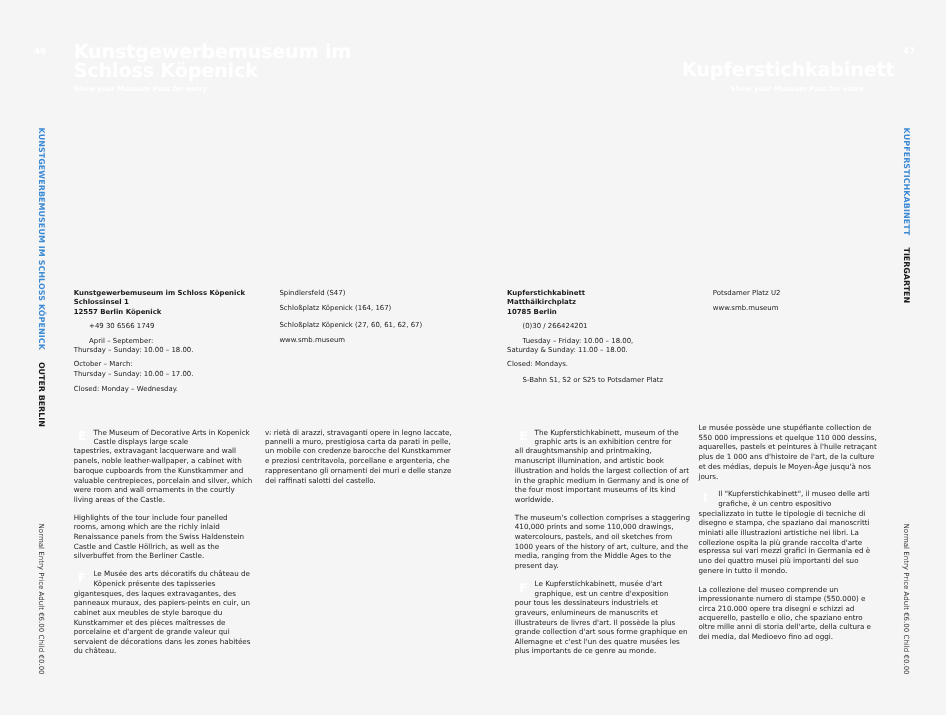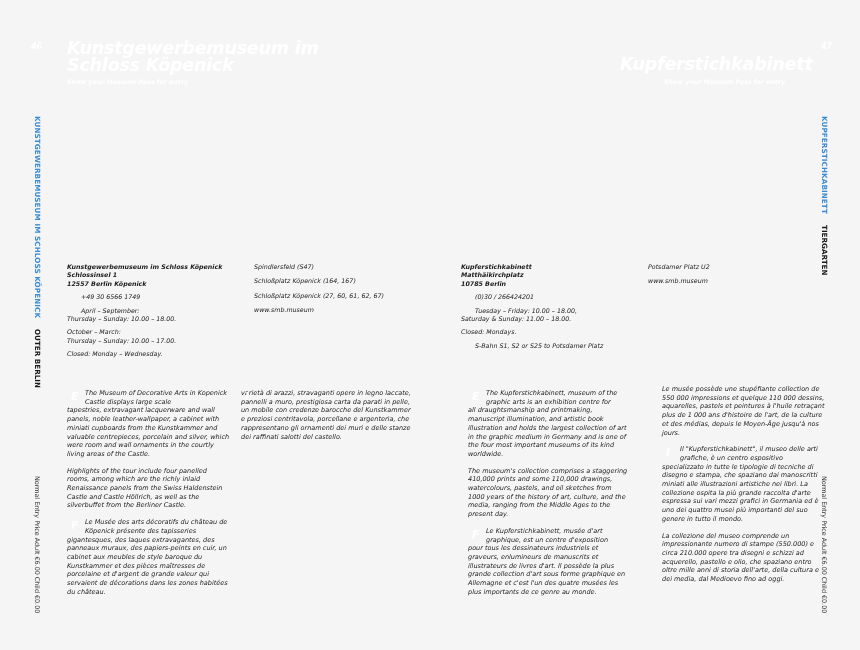--- a/index.html
+++ b/index.html
@@ -1,20 +1,20 @@
 <!DOCTYPE html>
 <html><head>
 <meta charset="utf-8">
 <style>
   html, body { margin:0; padding:0; }
   body {
     width:860px; height:650px; background:#f5f5f5; position:relative; overflow:hidden;
     font-family:"DejaVu Sans", "Liberation Sans", sans-serif; color:#1a1a1a;
   }
-  .abs { position:absolute;font-style:italic; }
+  .abs { position:absolute; }
   .page-num { color:#ffffff; font-size:8px; font-weight:bold; }
   .title { color:#ffffff; font-weight:bold; font-size:17.5px; line-height:17px; letter-spacing:-0.2px; }
   .subtitle { color:#ffffff; font-weight:bold; font-size:6.3px; }
   .vert {
     position:absolute; writing-mode:vertical-rl; white-space:nowrap;
     font-size:7.2px; line-height:8px;
   }
   .vert .blue { color:#3c8ad4; font-weight:bold; letter-spacing:0.1px; }
   .vert .black { color:#1a1a1a; font-weight:bold; margin-top:9px; }
   .vert-price { font-size:6.4px; color:#333; }
@@ -68,21 +68,21 @@
   <p style="margin-bottom:6px;">Spindlersfeld (S47)</p>
   <p style="margin-bottom:6px;">Schloßplatz Köpenick (164, 167)</p>
   <p style="margin-bottom:6px;">Schloßplatz Köpenick (27, 60, 61, 62, 67)</p>
   <p>www.smb.museum</p>
 </div>
 
 <div class="abs body" style="left:67px;top:389px;width:163px;">
   <p class="dropcap-para">
     <span class="dropcap">E</span>
     <span class="first">The Museum of Decorative Arts in Kopenick Castle displays large scale</span>
-    <span>tapestries, extravagant lacquerware and wall panels, noble leather-wallpaper, a cabinet with miniati cupboards from the Kunstkammer and valuable centrepieces, porcelain and silver, which were room and wall ornaments in the courtly living areas of the Castle.</span>
+    <span>tapestries, extravagant lacquerware and wall panels, noble leather-wallpaper, a cabinet with baroque cupboards from the Kunstkammer and valuable centrepieces, porcelain and silver, which were room and wall ornaments in the courtly living areas of the Castle.</span>
   </p>
   <p>Highlights of the tour include four panelled rooms, among which are the richly inlaid Renaissance panels from the Swiss Haldenstein Castle and Castle Höllrich, as well as the silverbuffet from the Berliner Castle.</p>
   <p class="dropcap-para">
     <span class="dropcap">F</span>
     <span class="first">Le Musée des arts décoratifs du château de Köpenick présente des tapisseries</span>
     <span>gigantesques, des laques extravagantes, des panneaux muraux, des papiers-peints en cuir, un cabinet aux meubles de style baroque du Kunstkammer et des pièces maîtresses de porcelaine et d'argent de grande valeur qui servaient de décorations dans les zones habitées du château.</span>
   </p>
 </div>
 
 <div class="abs body" style="left:241px;top:389px;width:170px;">
@@ -129,21 +129,21 @@
     <span>all draughtsmanship and printmaking, manuscript illumination, and artistic book illustration and holds the largest collection of art in the graphic medium in Germany and is one of the four most important museums of its kind worldwide.</span>
   </p>
   <p>The museum's collection comprises a staggering 410,000 prints and some 110,000 drawings, watercolours, pastels, and oil sketches from 1000 years of the history of art, culture, and the media, ranging from the Middle Ages to the present day.</p>
   <p class="dropcap-para">
     <span class="dropcap">F</span>
     <span class="first">Le Kupferstichkabinett, musée d'art graphique, est un centre d'exposition</span>
     <span>pour tous les dessinateurs industriels et graveurs, enlumineurs de manuscrits et illustrateurs de livres d'art. Il possède la plus grande collection d'art sous forme graphique en Allemagne et c'est l'un des quatre musées les plus importants de ce genre au monde.</span>
   </p>
 </div>
 
-<div class="abs body" style="left:662px;top:385px;width:165px;">
+<div class="abs body" style="left:635px;top:385px;width:165px;">
   <p>Le musée possède une stupéfiante collection de 550 000 impressions et quelque 110 000 dessins, aquarelles, pastels et peintures à l'huile retraçant plus de 1 000 ans d'histoire de l'art, de la culture et des médias, depuis le Moyen-Âge jusqu'à nos jours.</p>
   <p class="dropcap-para">
     <span class="dropcap">I</span>
     <span class="first">Il "Kupferstichkabinett", il museo delle arti grafiche, è un centro espositivo</span>
     <span>specializzato in tutte le tipologie di tecniche di disegno e stampa, che spaziano dai manoscritti miniati alle illustrazioni artistiche nei libri. La collezione ospita la più grande raccolta d'arte espressa sui vari mezzi grafici in Germania ed è uno dei quattro musei più importanti del suo genere in tutto il mondo.</span>
   </p>
   <p>La collezione del museo comprende un impressionante numero di stampe (550.000) e circa 210.000 opere tra disegni e schizzi ad acquerello, pastello e olio, che spaziano entro oltre mille anni di storia dell'arte, della cultura e dei media, dal Medioevo fino ad oggi.</p>
 </div>
 
 </body></html>

